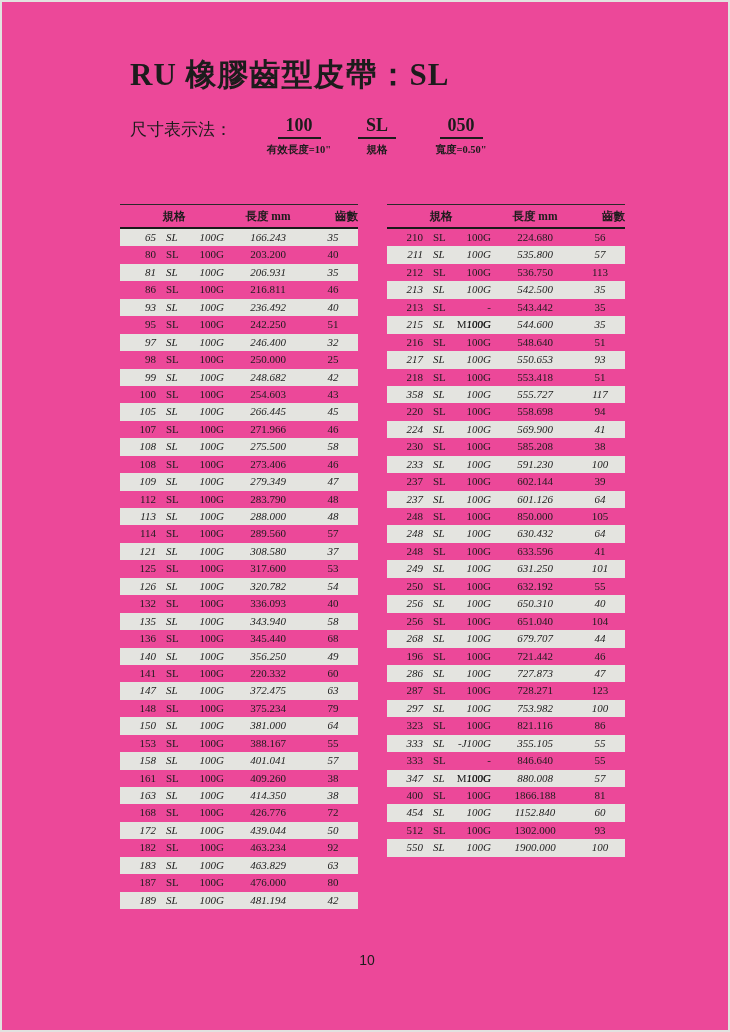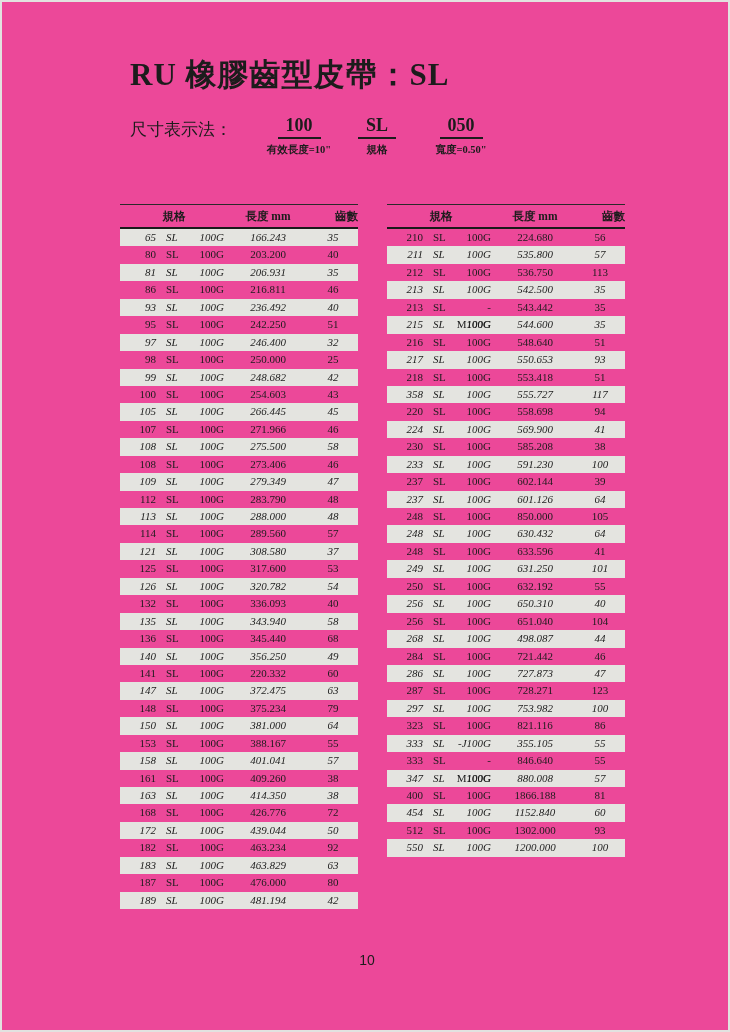--- a/index.html
+++ b/index.html
@@ -542,25 +542,25 @@
     <span class="c-size">256</span>
     <span class="c-type">SL</span>
     <span class="c-grade">100G</span>
     <span class="c-length">651.040</span>
     <span class="c-teeth">104</span>
   </div>
         <div class="trow shaded">
     <span class="c-size">268</span>
     <span class="c-type">SL</span>
     <span class="c-grade">100G</span>
-    <span class="c-length">498.087</span>
+    <span class="c-length">679.707</span>
     <span class="c-teeth">44</span>
   </div>
         <div class="trow">
-    <span class="c-size">284</span>
+    <span class="c-size">196</span>
     <span class="c-type">SL</span>
     <span class="c-grade">100G</span>
     <span class="c-length">721.442</span>
     <span class="c-teeth">46</span>
   </div>
         <div class="trow shaded">
     <span class="c-size">286</span>
     <span class="c-type">SL</span>
     <span class="c-grade">100G</span>
     <span class="c-length">727.873</span>
@@ -626,21 +626,21 @@
     <span class="c-size">512</span>
     <span class="c-type">SL</span>
     <span class="c-grade">100G</span>
     <span class="c-length">1302.000</span>
     <span class="c-teeth">93</span>
   </div>
         <div class="trow shaded">
     <span class="c-size">550</span>
     <span class="c-type">SL</span>
     <span class="c-grade">100G</span>
-    <span class="c-length">1200.000</span>
+    <span class="c-length">1900.000</span>
     <span class="c-teeth">100</span>
   </div>
       </div>
   </div>
 
   <div class="page-number">10</div>
 
 </div>
 
 </body></html>

